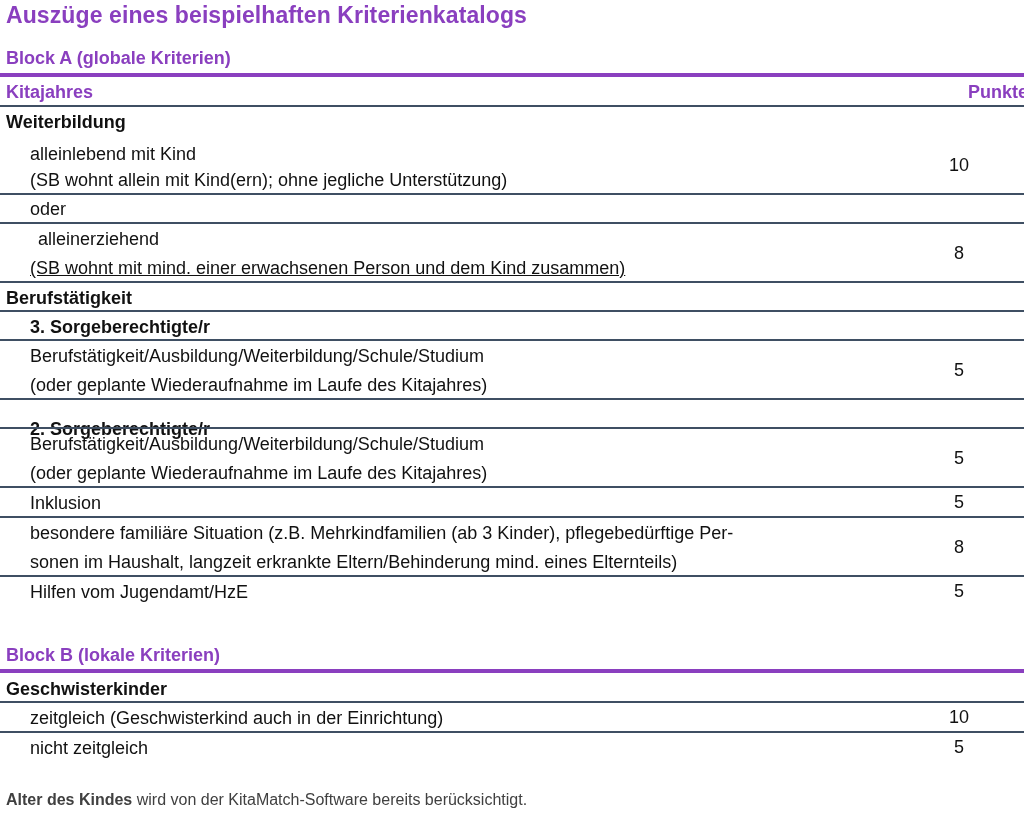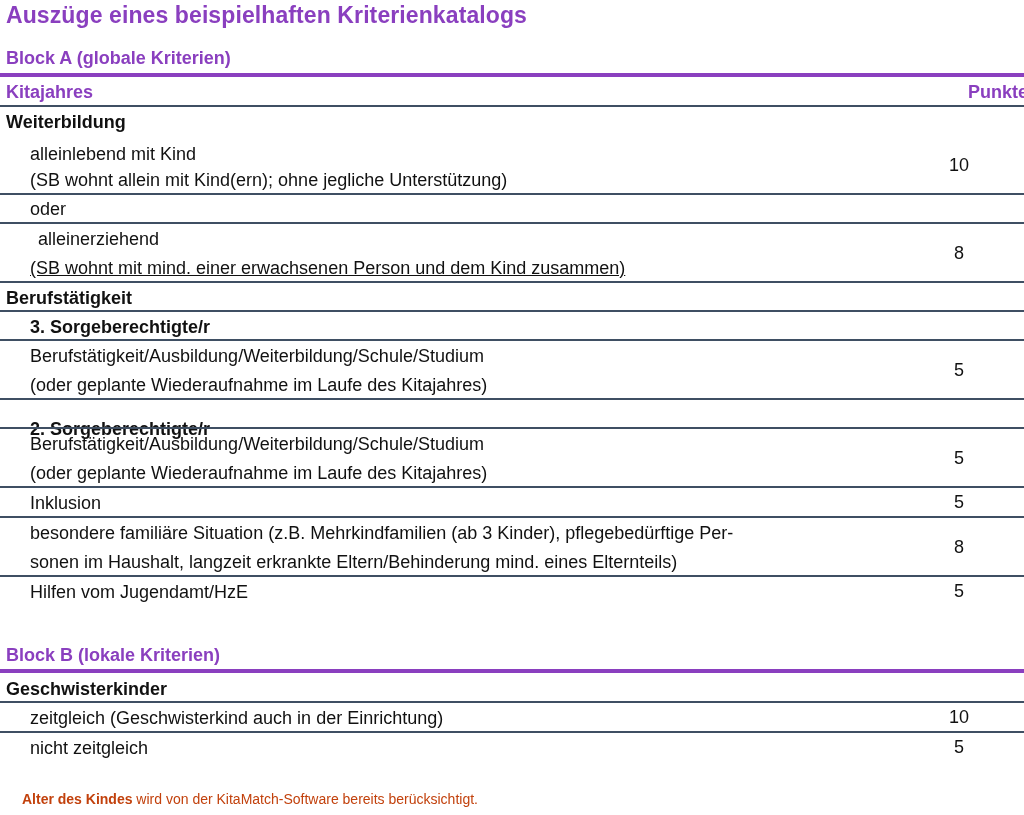--- a/index.html
+++ b/index.html
@@ -26,21 +26,21 @@
   }
   .row-text {
     position: absolute; font-size: 18px; line-height: 29px; color: #111; white-space: pre;
   }
   .bold { font-weight: bold; }
   .pts {
     position: absolute; width: 60px; text-align: center; left: 929px;
     font-size: 18px; color: #111;
   }
   .footnote {
-    position: absolute; left: 22px; top: 791px; font-size: 14px; color: #c2410c;
+    position: absolute; left: 6px; top: 791px; font-size: 16px; color: #404040;
   }
   .footnote b { font-weight: bold; }
 </style>
 </head>
 <body>
 
 <div class="title">Auszüge eines beispielhaften Kriterienkatalogs</div>
 
 <div class="block-title" style="top:48px;">Block A (globale Kriterien)</div>
 <div class="purple-rule" style="top:73px;"></div>

